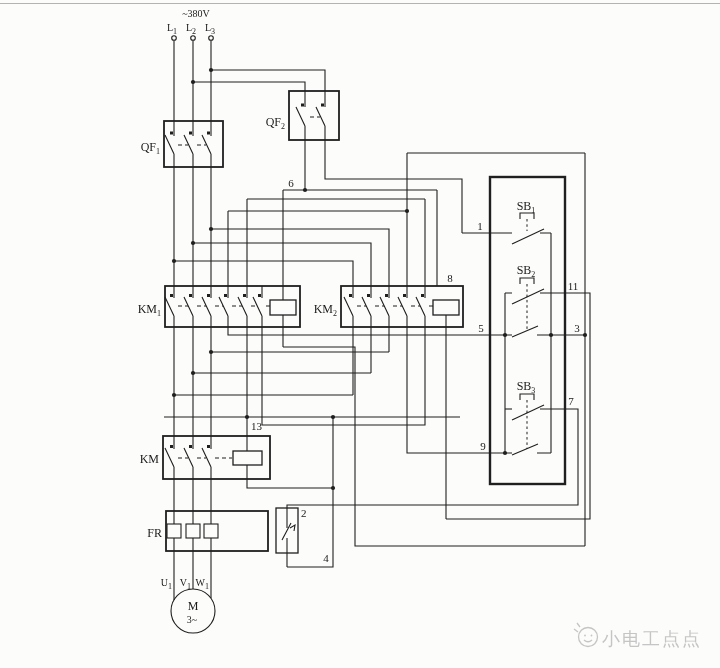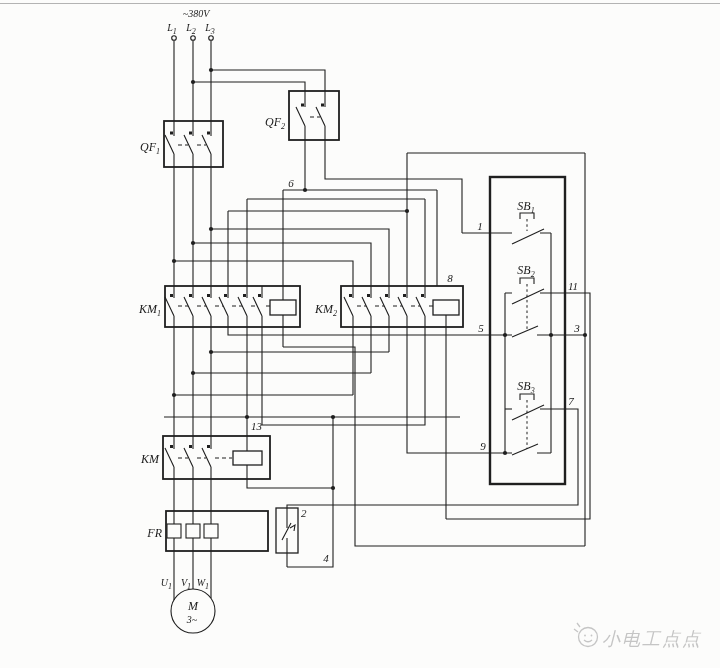--- a/index.html
+++ b/index.html
@@ -1,17 +1,17 @@
 <!DOCTYPE html>
 <html style="--line: #1f1f1f; --wm: #c5c5c5; --bg: #fcfcfb; --rule: #b3b3b3;"><head>
 <meta charset="utf-8">
 <style>
   html,body{margin:0;padding:0;}
   body{width:720px;height:668px;background:var(--bg,#fcfcfb);font-family:"Liberation Serif",serif;}
-  #stage{position:relative;width:720px;height:668px;overflow:hidden;font-style:italic;}
+  #stage{position:relative;width:720px;height:668px;overflow:hidden;}
   svg{display:block;}
   .w{fill:none;stroke:var(--line,#1f1f1f);stroke-width:1.1;}
   .bx{fill:none;stroke:var(--line,#1f1f1f);stroke-width:1.8;}
   .bx2{fill:none;stroke:var(--line,#1f1f1f);stroke-width:2.4;}
   .bx3{fill:none;stroke:var(--line,#1f1f1f);stroke-width:1.3;}
   .dsh{fill:none;stroke:var(--line,#1f1f1f);stroke-width:1;stroke-dasharray:4 3;}
   .stem{fill:none;stroke:var(--line,#1f1f1f);stroke-width:1;stroke-dasharray:2.5 2.8;}
   .dot{fill:var(--line,#1f1f1f);stroke:none;}
   .tick{fill:var(--line,#1f1f1f);stroke:none;}
   text{fill:#1b1b1b;}

